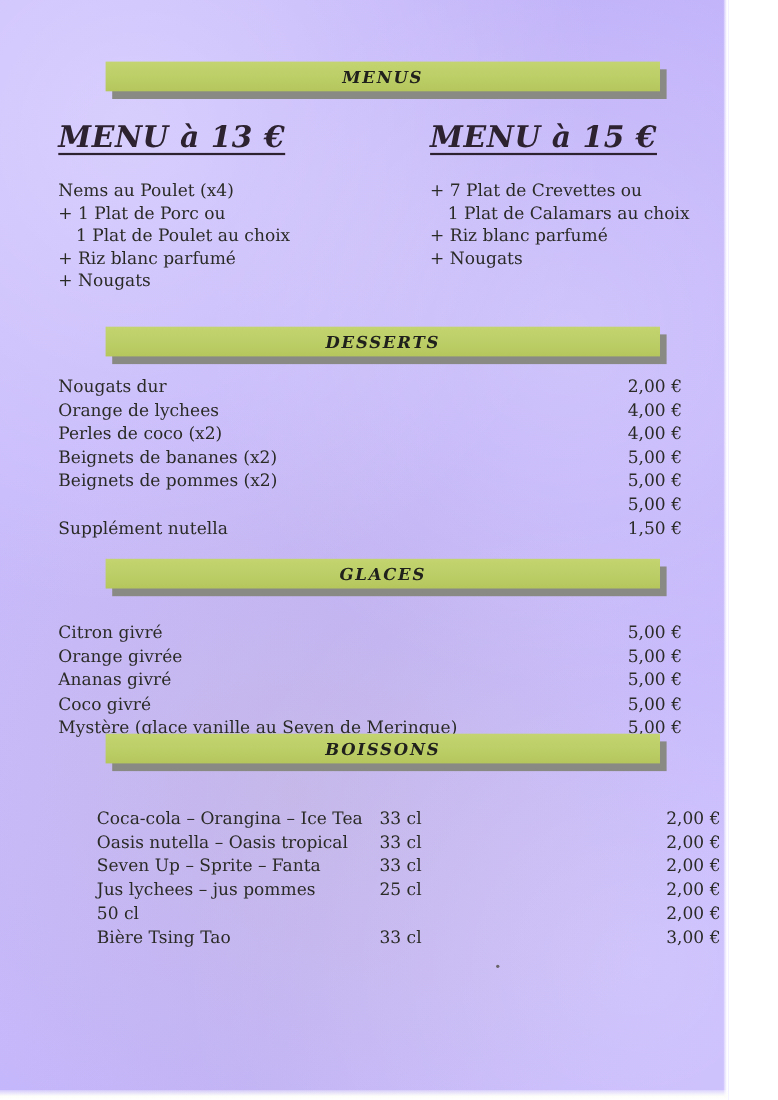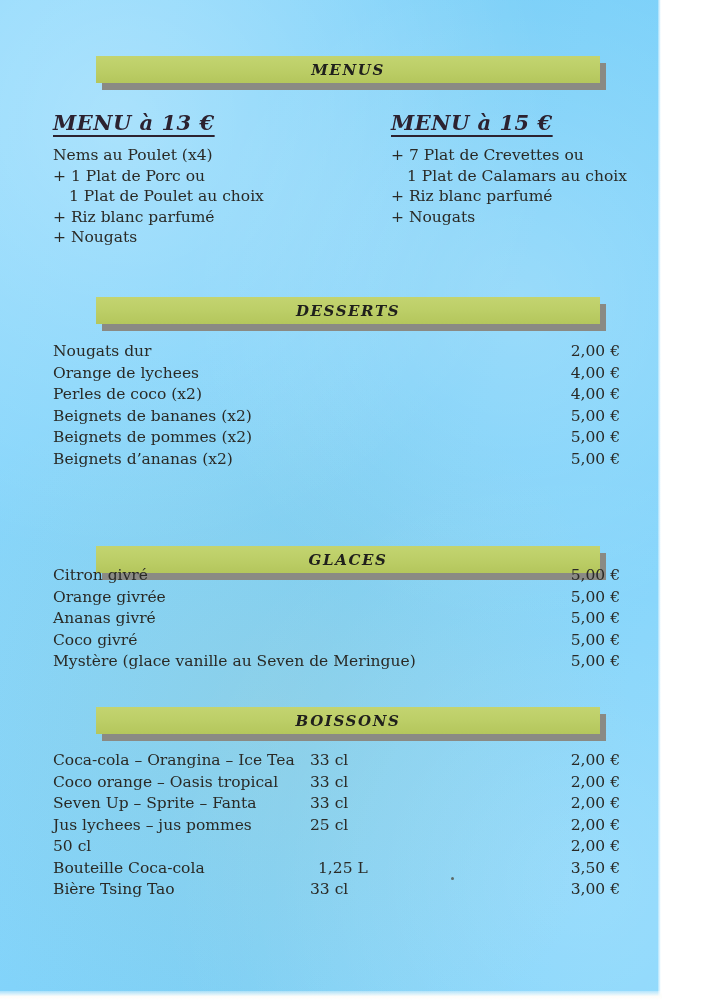--- a/index.html
+++ b/index.html
@@ -11,21 +11,21 @@
     width: 707px;
     height: 1000px;
     overflow: hidden;
     font-family: "DejaVu Serif", serif;
   }
 
   .page {
     position: relative;
     width: 662px;
     height: 1000px;
-    background: #7dd3fc;
+    background: #c4b5fd;
     overflow: hidden;
   }
 
   
   .paper-grain {
     position: absolute;
     inset: 0;
     pointer-events: none;
     background:
       radial-gradient(circle at 18% 12%, rgba(255,255,255,0.30) 0%, rgba(255,255,255,0) 42%),
@@ -93,30 +93,30 @@
 
   
   .menu-col {
     position: absolute;
     width: 300px;
   }
   .menu-heading {
     font-family: "DejaVu Serif", serif;
     font-weight: bold;
     font-style: italic;
-    font-size: 21px;
+    font-size: 27px;
     letter-spacing: 0.5px;
     color: #2c2230;
     text-decoration: underline;
     text-underline-offset: 5px;
     text-decoration-thickness: 2px;
     white-space: nowrap;
   }
   .menu-lines {
-    margin-top: 10px;
+    margin-top: 22px;
   }
   .menu-line {
     font-family: "DejaVu Serif", serif;
     font-size: 15.5px;
     line-height: 20.5px;
     color: #2a2a26;
     white-space: nowrap;
   }
   .menu-line.indent {
     padding-left: 16px;
@@ -224,27 +224,31 @@
       <span class="item-name">Beignets de bananes (x2)</span>
       <span class="item-spacer"></span>
       <span class="item-price">5,00 €</span>
     </div>
     <div class="item-row">
       <span class="item-name">Beignets de pommes (x2)</span>
       <span class="item-spacer"></span>
       <span class="item-price">5,00 €</span>
     </div>
     <div class="item-row">
-      <span class="item-name">Beignets d’ananas (x2)</span>
-      <span class="item-spacer"></span>
-      <span class="item-price">5,00 €</span>
-    </div>
-  </div>
-
-  <div class="banner" style="top:546px;">
+      <span class="item-spacer"></span>
+      <span class="item-price">5,00 €</span>
+    </div>
+    <div class="item-row">
+      <span class="item-name">Supplément nutella</span>
+      <span class="item-spacer"></span>
+      <span class="item-price">1,50 €</span>
+    </div>
+  </div>
+
+  <div class="banner" style="top:508px;">
     <div class="shadow"></div>
     <div class="bar">
       <span class="bar-label">GLACES</span>
     </div>
   </div>
 
   <div class="item-list" style="top:565px;">
     <div class="item-row">
       <span class="item-name">Citron givré</span>
       <span class="item-spacer"></span>
@@ -265,62 +269,56 @@
       <span class="item-spacer"></span>
       <span class="item-price">5,00 €</span>
     </div>
     <div class="item-row">
       <span class="item-name">Mystère (glace vanille au Seven de Meringue)</span>
       <span class="item-spacer"></span>
       <span class="item-price">5,00 €</span>
     </div>
   </div>
 
-  <div class="banner" style="top:707px;">
+  <div class="banner" style="top:667px;">
     <div class="shadow"></div>
     <div class="bar">
       <span class="bar-label">BOISSONS</span>
     </div>
   </div>
 
-  <div class="item-list" style="top:750px;">
+  <div class="item-list" style="top:734px;margin-left:35px;">
     <div class="item-row drink-row">
       <span class="item-name">Coca-cola – Orangina – Ice Tea</span>
       <span class="item-vol">33 cl</span>
       <span class="item-spacer"></span>
       <span class="item-price">2,00 €</span>
     </div>
     <div class="item-row drink-row">
-      <span class="item-name">Coco orange – Oasis tropical</span>
+      <span class="item-name">Oasis nutella – Oasis tropical</span>
       <span class="item-vol">33 cl</span>
       <span class="item-spacer"></span>
       <span class="item-price">2,00 €</span>
     </div>
     <div class="item-row drink-row">
       <span class="item-name">Seven Up – Sprite – Fanta</span>
       <span class="item-vol">33 cl</span>
       <span class="item-spacer"></span>
       <span class="item-price">2,00 €</span>
     </div>
     <div class="item-row drink-row">
       <span class="item-name">Jus lychees – jus pommes</span>
       <span class="item-vol">25 cl</span>
       <span class="item-spacer"></span>
       <span class="item-price">2,00 €</span>
     </div>
     <div class="item-row drink-row">
       <span class="item-vol">50 cl</span>
       <span class="item-spacer"></span>
       <span class="item-price">2,00 €</span>
-    </div>
-    <div class="item-row drink-row">
-      <span class="item-name">Bouteille Coca-cola</span>
-      <span class="item-vol tight">1,25 L</span>
-      <span class="item-spacer"></span>
-      <span class="item-price">3,50 €</span>
     </div>
     <div class="item-row drink-row">
       <span class="item-name">Bière Tsing Tao</span>
       <span class="item-vol">33 cl</span>
       <span class="item-spacer"></span>
       <span class="item-price">3,00 €</span>
     </div>
   </div>
 
   <div class="speck" style="left:451px; top:877px;"></div>

